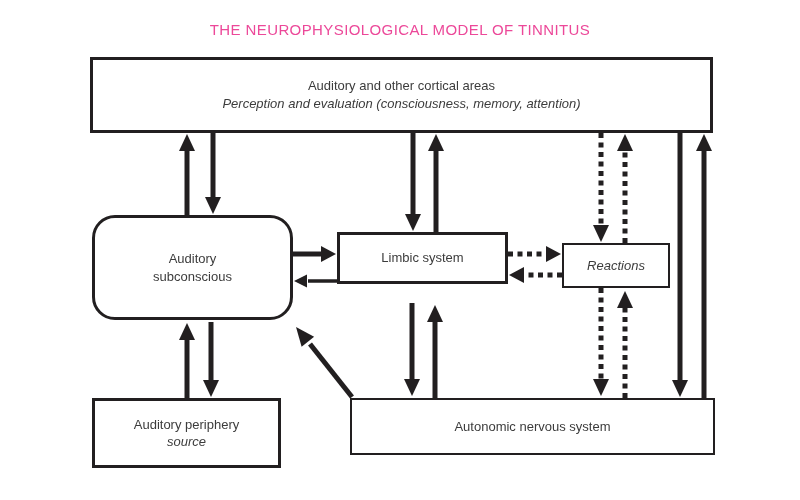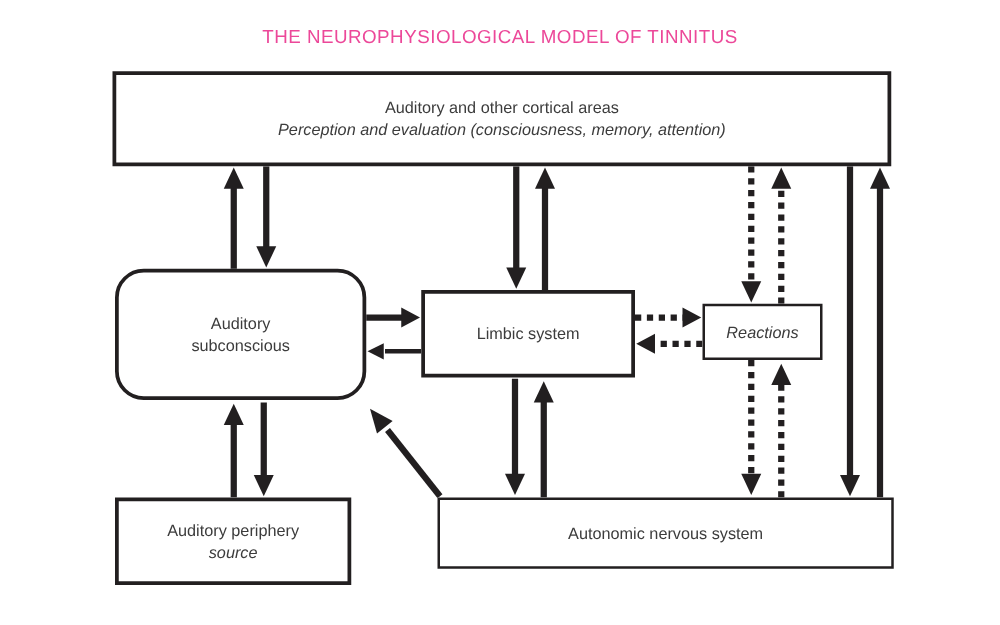--- a/index.html
+++ b/index.html
@@ -15,22 +15,22 @@
   .node{
     position:absolute;box-sizing:border-box;background:#ffffff;
     border:3px solid #221f20;display:flex;flex-direction:column;
     justify-content:center;align-items:center;text-align:center;
     color:#3c3c3c;font-size:13px;line-height:17.5px;
   }
   .node span{display:block;}
   .it{font-style:italic;}
   #node-cortical{left:90px;top:57px;width:623px;height:76px;line-height:18px;}
   #node-subconscious{left:92px;top:215px;width:201px;height:105px;border-radius:23px;}
-  #node-limbic{left:337px;top:232px;width:171px;height:70px;}
-  #node-reactions{left:562px;top:243px;width:96px;height:45px;border-width:2.5px;}
+  #node-limbic{left:337px;top:232px;width:171px;height:52px;}
+  #node-reactions{left:562px;top:243px;width:108px;height:45px;border-width:2.5px;}
   #node-periphery{left:92px;top:398px;width:189px;height:70px;}
   #node-autonomic{left:350px;top:398px;width:365px;height:57px;border-width:2.5px;}
 </style>
 </head>
 <body>
 
 <div class="figure">
 
   <div class="title">THE NEUROPHYSIOLOGICAL MODEL OF TINNITUS</div>
 

